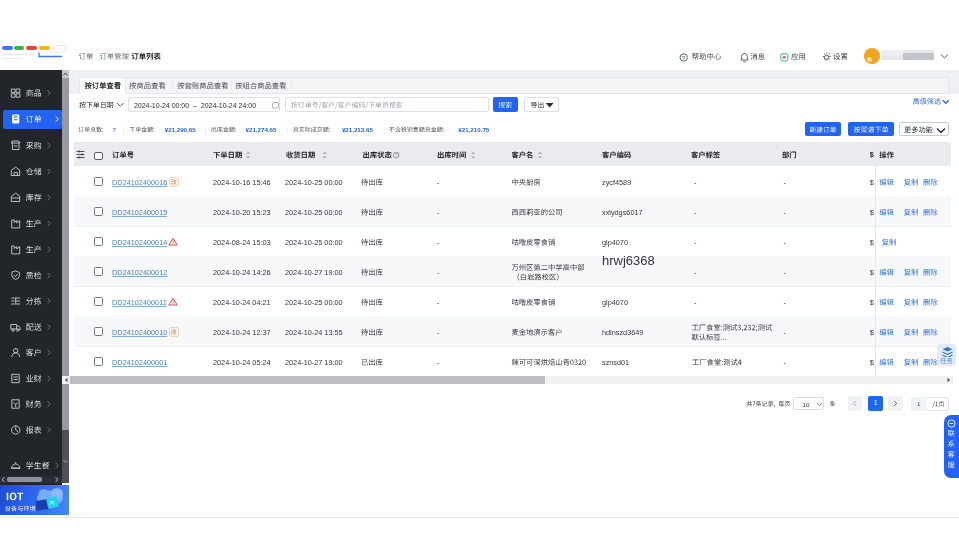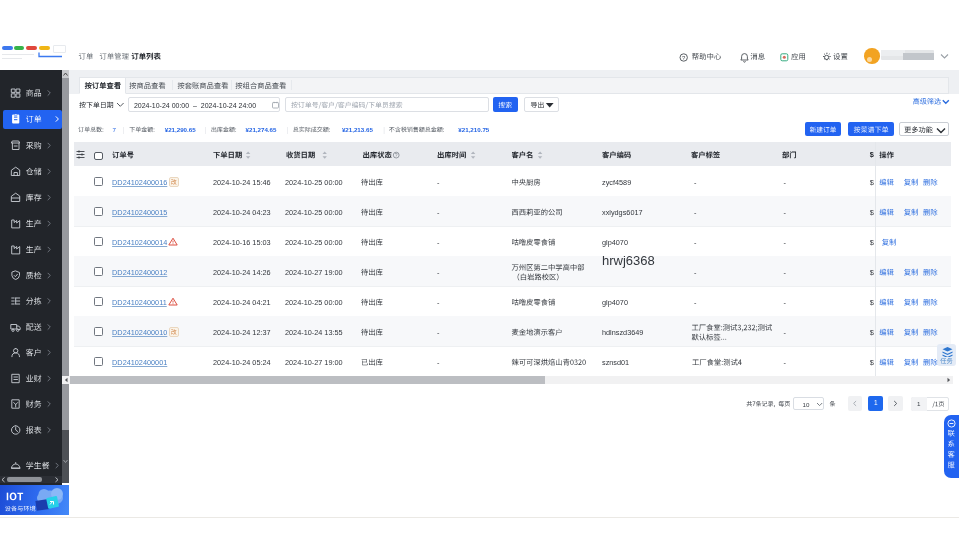--- a/index.html
+++ b/index.html
@@ -184,47 +184,47 @@
       <path d="M470.9 155.7 l2.2 2.6 l2.2 -2.6 z" fill="#b0b5bd"></path>
       <path d="M537.9 153.5 l2.2 -2.6 l2.2 2.6 z" fill="#b0b5bd"></path>
       <path d="M537.9 155.7 l2.2 2.6 l2.2 -2.6 z" fill="#b0b5bd"></path>
       <circle cx="396.2" cy="154.6" r="2.9" fill="none" stroke="#80868f" stroke-width="0.8"></circle>
       <text x="396.2" y="156.6" font-family="Liberation Sans,sans-serif" font-size="5" fill="#80868f" text-anchor="middle">?</text>
     </svg>
     <div style="position:absolute;left:74px;top:195.7px;width:876.5px;height:1px;background:#eef0f2;"></div>
     <div style="position:absolute;left:93.5px;top:177.1px;width:9px;height:9px;border:1px solid #70767f;border-radius:1.5px;background:#fff;box-sizing:border-box;"></div>
     <div style="position:absolute;left:112.1px;top:177.9px;font-size:7.3px;font-family:Liberation Sans,sans-serif;color:#4a80c4;text-decoration:underline;text-decoration-color:#86a9d2;">DD24102400016</div>
     <div style="position:absolute;left:168.6px;top:177.2px;width:10.2px;height:9.6px;border:1px solid #ead7bf;border-radius:2px;background:#fbf4e9;box-sizing:border-box;"></div>
-    <div style="position:absolute;left:213px;top:177.9px;font-size:7.3px;font-family:Liberation Sans,sans-serif;color:#33373d;">2024-10-24 15:46</div>
+    <div style="position:absolute;left:213px;top:177.9px;font-size:7.3px;font-family:Liberation Sans,sans-serif;color:#33373d;">2024-10-16 15:46</div>
     <div style="position:absolute;left:285px;top:177.9px;font-size:7.3px;font-family:Liberation Sans,sans-serif;color:#33373d;">2024-10-25 00:00</div>
     <div style="position:absolute;left:437px;top:177.9px;font-size:7.3px;font-family:Liberation Sans,sans-serif;color:#33373d;">-</div>
     <div style="position:absolute;left:602px;top:177.9px;font-size:7.3px;font-family:Liberation Sans,sans-serif;color:#33373d;">zycf4589</div>
     <div style="position:absolute;left:694px;top:177.9px;font-size:7.3px;font-family:Liberation Sans,sans-serif;color:#33373d;">-</div>
     <div style="position:absolute;left:783.5px;top:177.9px;font-size:7.3px;font-family:Liberation Sans,sans-serif;color:#33373d;">-</div>
     <div style="position:absolute;left:869.8px;top:177.9px;font-size:7.3px;font-family:Liberation Sans,sans-serif;color:#33373d;">$</div>
     <div style="position:absolute;left:74px;top:196.2px;width:876.5px;height:30px;background:#f7f8fa;"></div>
     <div style="position:absolute;left:74px;top:225.7px;width:876.5px;height:1px;background:#eef0f2;"></div>
     <div style="position:absolute;left:93.5px;top:207.1px;width:9px;height:9px;border:1px solid #70767f;border-radius:1.5px;background:#fff;box-sizing:border-box;"></div>
     <div style="position:absolute;left:112.1px;top:207.9px;font-size:7.3px;font-family:Liberation Sans,sans-serif;color:#4a80c4;text-decoration:underline;text-decoration-color:#86a9d2;text-align:center;">DD24102400015</div>
-    <div style="position:absolute;left:213px;top:207.9px;font-size:7.3px;font-family:Liberation Sans,sans-serif;color:#33373d;">2024-10-24 04:23</div>
+    <div style="position:absolute;left:213px;top:207.9px;font-size:7.3px;font-family:Liberation Sans,sans-serif;color:#33373d;">2024-10-20 15:23</div>
     <div style="position:absolute;left:285px;top:207.9px;font-size:7.3px;font-family:Liberation Sans,sans-serif;color:#33373d;">2024-10-25 00:00</div>
     <div style="position:absolute;left:437px;top:207.9px;font-size:7.3px;font-family:Liberation Sans,sans-serif;color:#33373d;">-</div>
     <div style="position:absolute;left:602px;top:207.9px;font-size:7.3px;font-family:Liberation Sans,sans-serif;color:#33373d;">xxlydgs6017</div>
     <div style="position:absolute;left:694px;top:207.9px;font-size:7.3px;font-family:Liberation Sans,sans-serif;color:#33373d;">-</div>
     <div style="position:absolute;left:783.5px;top:207.9px;font-size:7.3px;font-family:Liberation Sans,sans-serif;color:#33373d;">-</div>
     <div style="position:absolute;left:869.8px;top:207.9px;font-size:7.3px;font-family:Liberation Sans,sans-serif;color:#33373d;">$</div>
     <div style="position:absolute;left:74px;top:255.7px;width:876.5px;height:1px;background:#eef0f2;"></div>
     <div style="position:absolute;left:93.5px;top:237.1px;width:9px;height:9px;border:1px solid #70767f;border-radius:1.5px;background:#fff;box-sizing:border-box;"></div>
     <div style="position:absolute;left:112.1px;top:237.9px;font-size:7.3px;font-family:Liberation Sans,sans-serif;color:#4a80c4;text-decoration:underline;text-decoration-color:#86a9d2;">DD24102400014</div>
     <svg style="position:absolute;left:167.5px;top:237.4px" width="10" height="9">
       <path d="M5 1.2 L9.2 8 H0.8 z" fill="none" stroke="#dc4f41" stroke-width="1"></path>
       <path d="M5 3.6 v2" stroke="#dc4f41" stroke-width="0.9"></path>
       <circle cx="5" cy="6.7" r="0.5" fill="#dc4f41"></circle>
     </svg>
-    <div style="position:absolute;left:213px;top:237.9px;font-size:7.3px;font-family:Liberation Sans,sans-serif;color:#33373d;">2024-10-16 15:03</div>
+    <div style="position:absolute;left:213px;top:237.9px;font-size:7.3px;font-family:Liberation Sans,sans-serif;color:#33373d;">2024-08-24 15:03</div>
     <div style="position:absolute;left:285px;top:237.9px;font-size:7.3px;font-family:Liberation Sans,sans-serif;color:#33373d;">2024-10-25 00:00</div>
     <div style="position:absolute;left:437px;top:237.9px;font-size:7.3px;font-family:Liberation Sans,sans-serif;color:#33373d;">-</div>
     <div style="position:absolute;left:602px;top:237.9px;font-size:7.3px;font-family:Liberation Sans,sans-serif;color:#33373d;">glp4070</div>
     <div style="position:absolute;left:694px;top:237.9px;font-size:7.3px;font-family:Liberation Sans,sans-serif;color:#33373d;">-</div>
     <div style="position:absolute;left:783.5px;top:237.9px;font-size:7.3px;font-family:Liberation Sans,sans-serif;color:#33373d;">-</div>
     <div style="position:absolute;left:869.8px;top:237.9px;font-size:7.3px;font-family:Liberation Sans,sans-serif;color:#33373d;">$</div>
     <div style="position:absolute;left:74px;top:256.2px;width:876.5px;height:30px;background:#f7f8fa;"></div>
     <div style="position:absolute;left:74px;top:285.7px;width:876.5px;height:1px;background:#eef0f2;"></div>
     <div style="position:absolute;left:93.5px;top:267.1px;width:9px;height:9px;border:1px solid #70767f;border-radius:1.5px;background:#fff;box-sizing:border-box;"></div>
     <div style="position:absolute;left:112.1px;top:267.9px;font-size:7.3px;font-family:Liberation Sans,sans-serif;color:#4a80c4;text-decoration:underline;text-decoration-color:#86a9d2;">DD24102400012</div>

